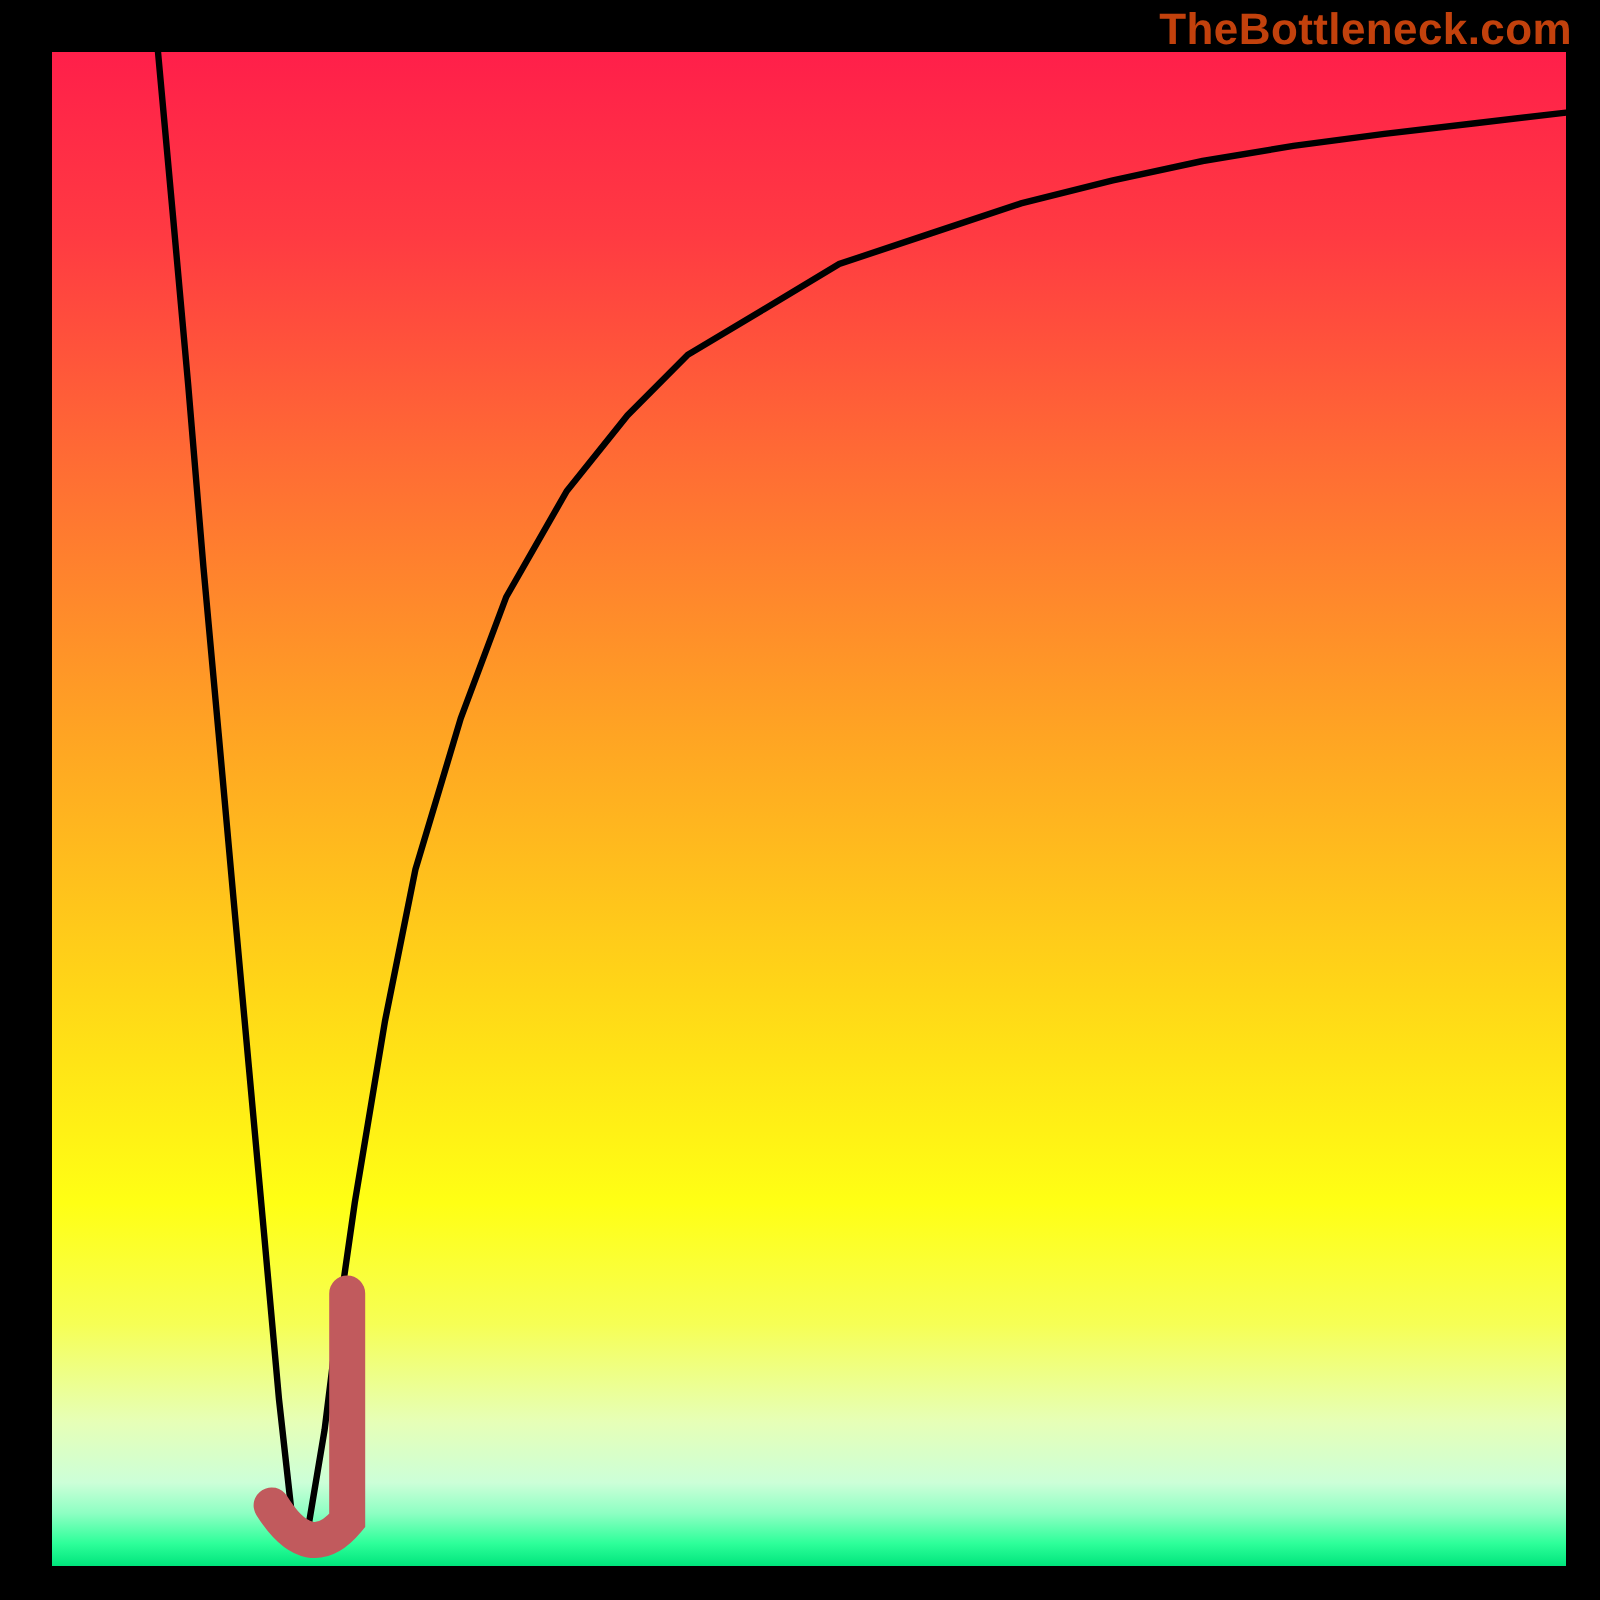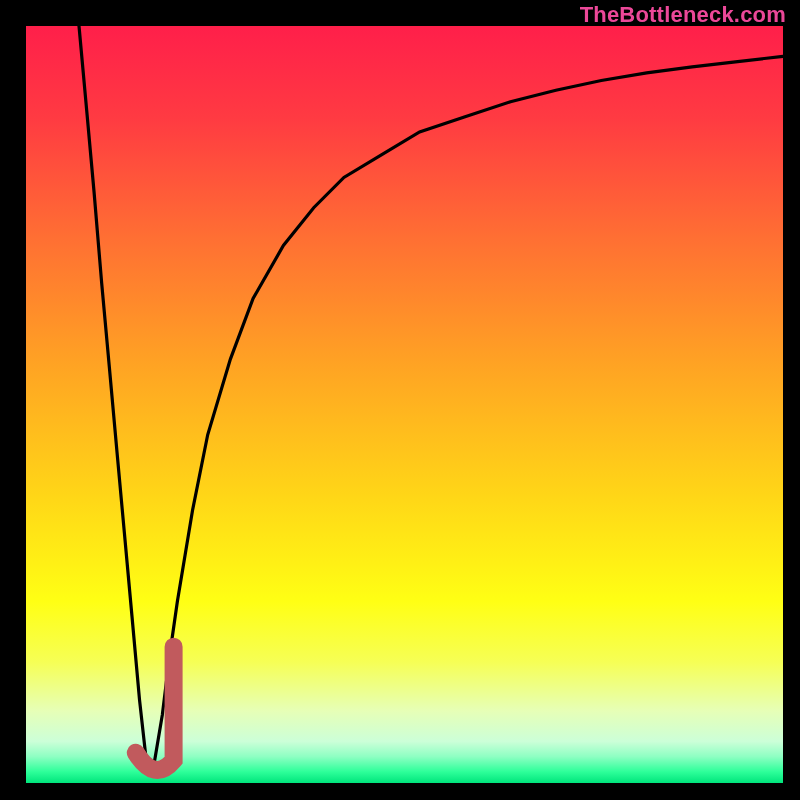--- a/index.html
+++ b/index.html
@@ -29,21 +29,21 @@
     left: 0; top: 0;
     width: 100%; height: 100%;
   }
   .watermark {
     position: absolute;
     top: 2px;
     right: 14px;
     font-family: Arial, Helvetica, sans-serif;
     font-size: 22px;
     font-weight: 600;
-    color: #ec4899;
+    color: #c2410c;
     letter-spacing: 0.2px;
     pointer-events: none;
   }
   svg.curves {
     position: absolute;
     left: 0; top: 0;
     width: 100%;
     height: 100%;
     overflow: visible;
   }

